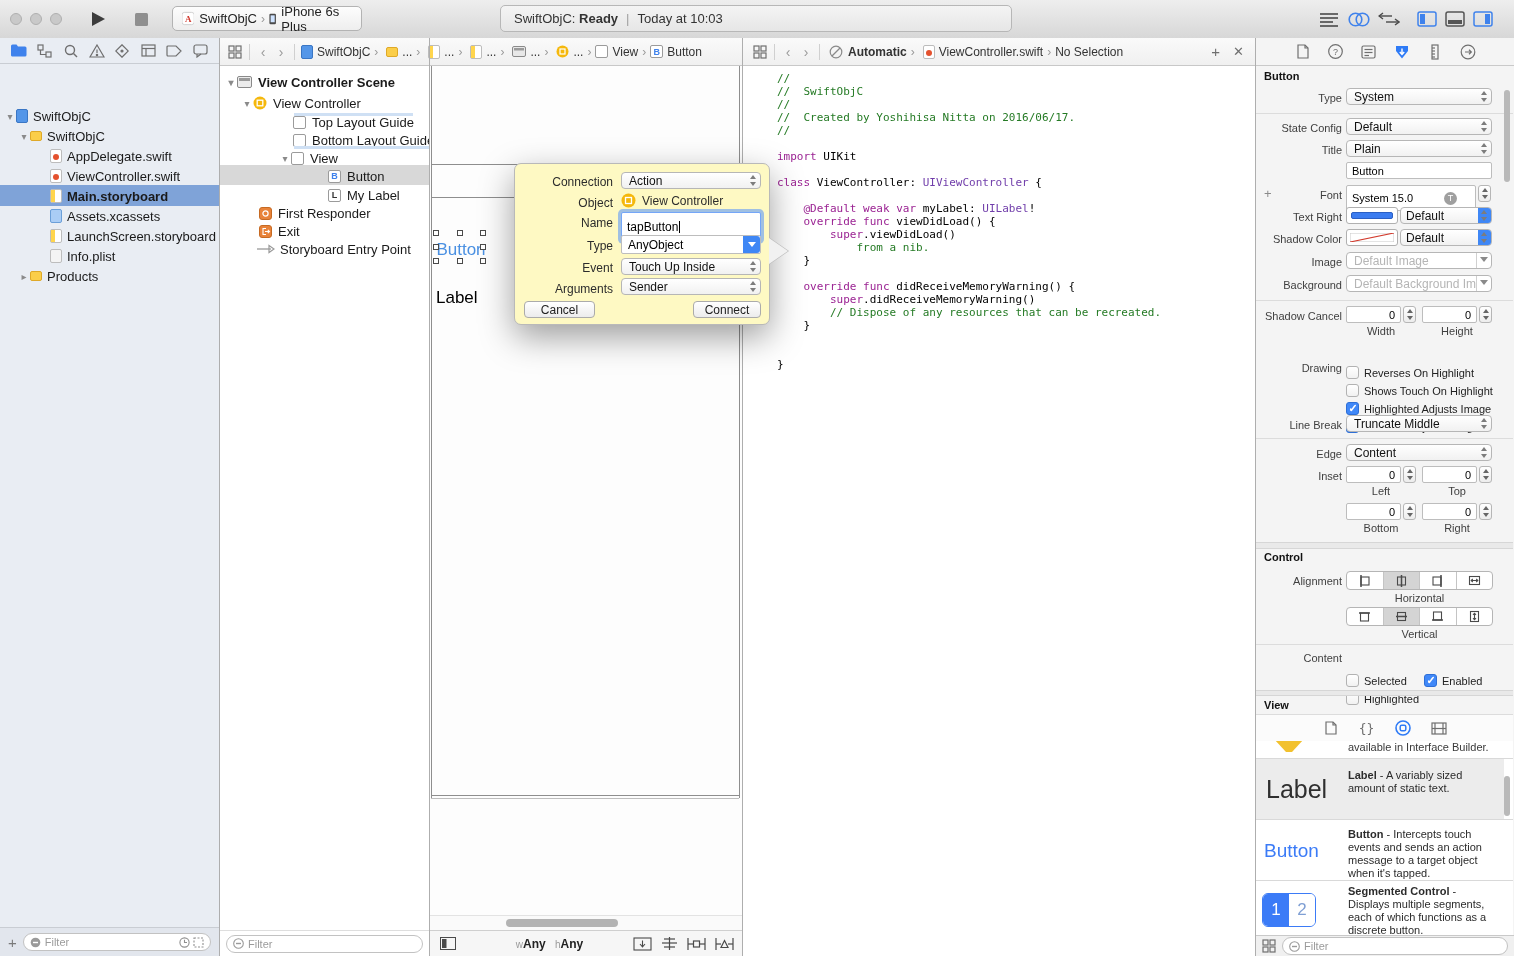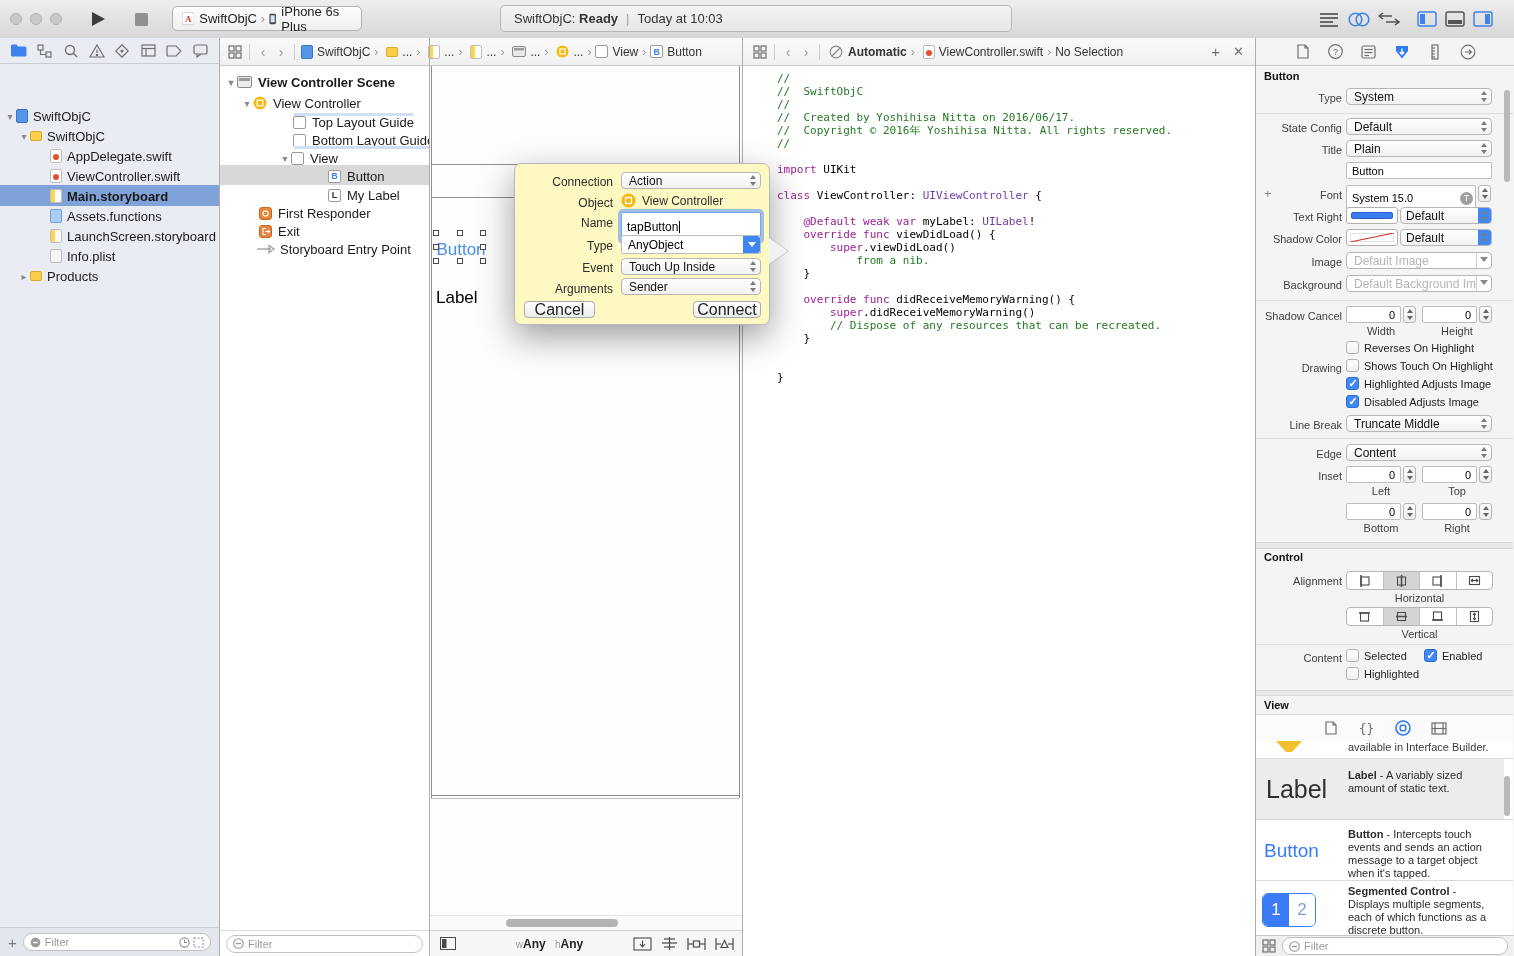--- a/index.html
+++ b/index.html
@@ -72,39 +72,39 @@
   .updn::before,.updn::after{content:"";position:absolute;left:3px;border-left:3.5px solid transparent;border-right:3.5px solid transparent;}
   .updn::before{top:2px;border-bottom:4px solid #7c7c7c;}
   .updn::after{bottom:2px;border-top:4px solid #7c7c7c;}
   .tf{border:1px solid #bdbdbd;border-radius:2px;background:#fff;display:flex;align-items:center;
       font-size:12px;color:#000;padding:0 5px;box-sizing:border-box;}
   .focusring{box-shadow:0 0 0 3px rgba(82,145,252,.55);border-color:#74a6f8;}
   .caret{display:inline-block;width:1px;height:12px;background:#000;margin-left:1px;}
   .combobtn{width:17px;align-self:stretch;background:#3f87f5;border-radius:0 3px 3px 0;flex:none;position:relative;}
   .combobtn::after{content:"";position:absolute;left:5px;top:6px;border-left:4px solid transparent;border-right:4px solid transparent;border-top:5px solid #fff;}
   .pbtn{border:1px solid #ababab;border-radius:4px;background:linear-gradient(#ffffff,#ececec);
-    display:flex;align-items:center;justify-content:center;font-size:16px;color:#222;box-sizing:border-box;}
+    display:flex;align-items:center;justify-content:center;font-size:12px;color:#222;box-sizing:border-box;}
   
   .insp{position:absolute;left:1256px;top:38px;width:258px;height:918px;background:#f4f4f4;box-sizing:border-box;}
   .itabs{position:absolute;left:0;top:0;width:258px;height:27px;border-bottom:1px solid #c9c9c9;
     display:flex;align-items:center;justify-content:center;gap:13px;}
   .ilabel{position:absolute;font-size:11px;color:#3f3f3f;text-align:right;width:84px;left:2px;}
   .hdr{position:absolute;font-size:11px;font-weight:bold;color:#111;left:8px;}
   .ctl{position:absolute;box-sizing:border-box;}
   .isep{position:absolute;left:0;width:257px;height:1px;background:#dcdcdc;}
   .num{justify-content:flex-end;font-size:11px;}
   .st{position:absolute;width:13px;height:17px;border:1px solid #b6b6b6;border-radius:3px;background:linear-gradient(#fff,#ededed);box-sizing:border-box;}
   .st::before,.st::after{content:"";position:absolute;left:2.5px;border-left:3px solid transparent;border-right:3px solid transparent;}
   .st::before{top:2px;border-bottom:4px solid #666;}
   .st::after{bottom:2px;border-top:4px solid #666;}
   .cb{width:13px;height:13px;border:1px solid #b2b2b2;border-radius:3px;background:linear-gradient(#fff,#f1f1f1);
      box-sizing:border-box;flex:none;position:relative;}
   .cb.on{background:#4088f8;border-color:#2e6fd6;}
   .cb.on::after{content:"✓";position:absolute;left:1.5px;top:-1px;color:#fff;font-size:11px;font-weight:bold;}
-  .ckrow{position:absolute;display:flex;align-items:center;gap:5px;font-size:11px;color:#222;}
+  .ckrow{position:absolute;display:flex;align-items:center;gap:5px;font-size:11px;color:#222;margin-top:25px;}
   .seg{position:absolute;display:flex;border:1px solid #b5b5b5;border-radius:4px;background:#fff;overflow:hidden;box-sizing:border-box;}
   .seg > div{flex:1;display:flex;align-items:center;justify-content:center;border-right:1px solid #c4c4c4;}
   .seg > div:last-child{border-right:none;}
   .seg > div.on{background:#d4d4d4;}
   .small-cap{position:absolute;font-size:11px;color:#3f3f3f;text-align:center;}
   .swatch{position:absolute;height:17px;border:1px solid #b0b0b0;border-radius:3px;background:#fff;box-sizing:border-box;}
   .libname{color:#2c2c2c;}
   .librow{position:absolute;left:0;width:248px;box-sizing:border-box;}
   .libdesc{position:absolute;left:92px;font-size:11px;color:#2b2b2b;line-height:13px;width:152px;}
   .vpill{position:absolute;width:6px;border-radius:3px;background:#b9b9b9;}
@@ -266,21 +266,21 @@
       <span class="fi fi-doc swift"></span>
       <span>ViewController.swift</span>
     </div>
     <div class="selblue" style="position:absolute;left:0;top:147px;width:219px;height:21px"></div>
     <div class="trow" style="left:50px;top:148px;font-weight:bold">
       <span class="fi fi-doc sb"></span>
       <span>Main.storyboard</span>
     </div>
     <div class="trow" style="left:50px;top:168px">
       <span class="fi fi-assets"></span>
-      <span>Assets.functions</span>
+      <span>Assets.xcassets</span>
     </div>
     <div class="trow" style="left:50px;top:188px">
       <span class="fi fi-doc sb"></span>
       <span>LaunchScreen.storyboard</span>
     </div>
     <div class="trow" style="left:50px;top:208px">
       <span class="fi fi-plist"></span>
       <span>Info.plist</span>
     </div>
     <div class="trow" style="left:18px;top:228px">
@@ -522,21 +522,20 @@
     <span style="color:#6f6f6f;font-size:15px;padding:0 9px">+</span>
     <span style="color:#6f6f6f;font-size:13px;padding:0 4px">✕</span>
   </div>
 
   <div class="codearea">
     <div style="padding-top:6px">
         <div class="cl"><span class="cm">//</span></div>
         <div class="cl"><span class="cm">//  SwiftObjC</span></div>
         <div class="cl"><span class="cm">//</span></div>
         <div class="cl"><span class="cm">//  Created by Yoshihisa Nitta on 2016/06/17.</span></div>
-        <div class="cl"><span class="cm">//  Copyright © 2016年 Yoshihisa Nitta. All rights reserved.</span></div>
         <div class="cl"><span class="cm">//</span></div>
         <div class="cl">&nbsp;</div>
         <div class="cl"><span class="kw">import</span><span class="pl"> UIKit</span></div>
         <div class="cl">&nbsp;</div>
         <div class="cl"><span class="kw">class</span><span class="pl"> ViewController: </span><span class="ty">UIViewController</span><span class="pl"> {</span></div>
         <div class="cl">&nbsp;</div>
         <div class="cl"><span class="pl">    </span><span class="kw">@Default</span><span class="pl"> </span><span class="kw">weak</span><span class="pl"> </span><span class="kw">var</span><span class="pl"> myLabel: </span><span class="ty">UILabel</span><span class="pl">!</span></div>
         <div class="cl"><span class="pl">    </span><span class="kw">override</span><span class="pl"> </span><span class="kw">func</span><span class="pl"> viewDidLoad() {</span></div>
         <div class="cl"><span class="pl">        </span><span class="kw">super</span><span class="pl">.viewDidLoad()</span></div>
         <div class="cl"><span class="cm">            from a nib.</span></div>
@@ -656,21 +655,21 @@
         <span class="txt">Plain</span>
         <span class="updn"></span>
       </div>
 
     <div class="tf ctl" style="left:90px;top:124px;width:146px;height:17px;font-size:11px">
         <span>Button</span>
       </div>
 
     <span style="position:absolute;left:8px;top:148px;color:#8a8a8a;font-size:13px">+</span>
     <div class="ilabel" style="top:151px">Font</div>
-    <div class="tf ctl" style="left:90px;top:147px;width:130px;height:26px;font-size:11px;padding-right:2px">
+    <div class="tf ctl" style="left:90px;top:147px;width:130px;height:26px;font-size:11px;padding-right:18px">
       <span style="flex:1">System 15.0</span>
       <span style="width:13px;height:13px;border-radius:50%;background:#9f9f9f;color:#fff;font-size:9px;display:flex;align-items:center;justify-content:center">T</span>
     </div>
     <span class="st" style="left:222px;top:147px"></span>
 
     <div class="ilabel" style="top:173px">Text Right</div>
     <div class="swatch" style="left:90px;top:169px;width:52px">
         <span style="position:absolute;left:4px;top:4px;right:4px;bottom:4px;background:#3b7cf0;border-radius:2px;border:1px solid #2a5fc4"></span>
       </div>
     <div class="pp ctl" style="left:144px;top:169px;width:92px;padding-right:0">

